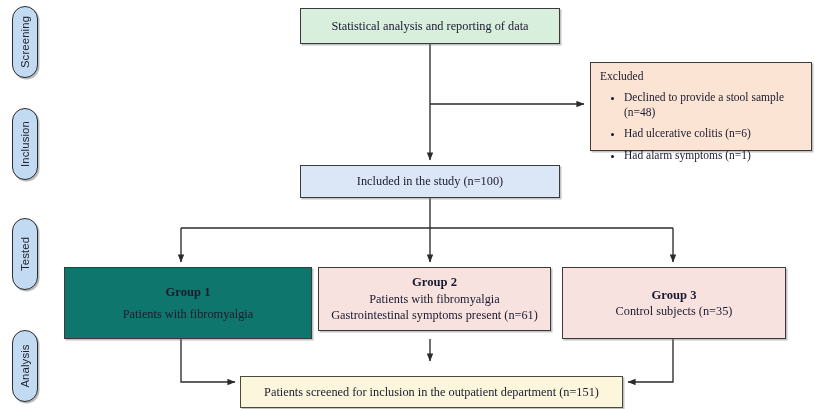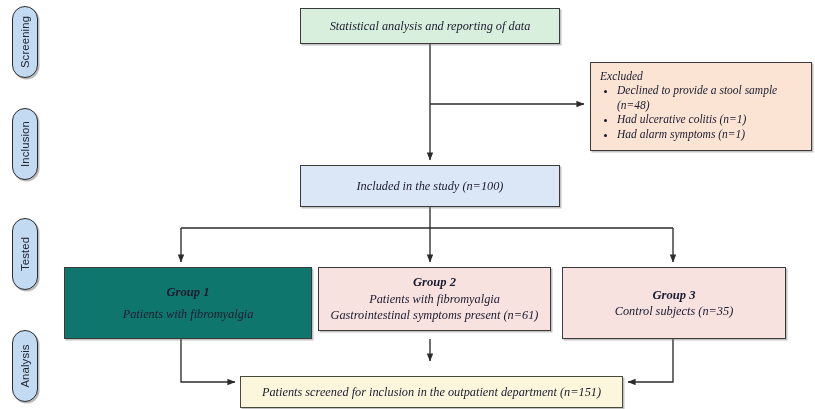--- a/index.html
+++ b/index.html
@@ -32,47 +32,46 @@
     box-shadow: 1.5px 1.5px 0 rgba(120,120,120,0.45);
     display: flex;
     flex-direction: column;
     align-items: center;
     justify-content: center;
     text-align: center;
     color: #1a1a2e;
     font-size: 12.3px;
     line-height: 1.32;
     z-index: 2;
-    font-style: italic;
   }
   .node .ttl {
     font-weight: bold;
     font-size: 12.6px;
   }
   .node .ln { display: block; white-space: nowrap; }
 
   #box-stat   { left: 300px; top: 8px;   width: 260px; height: 36px; background: #d9efdd; }
-  #box-incl   { left: 300px; top: 165px; width: 260px; height: 42px; background: #dbe7f7; }
+  #box-incl   { left: 300px; top: 165px; width: 260px; height: 33px; background: #dbe7f7; }
   #box-excl   {
     left: 590px; top: 62px; width: 222px; height: 89px;
     background: #fbe4d4;
     align-items: flex-start;
     justify-content: flex-start;
     text-align: left;
     padding: 6px 7px 0 9px;
     font-size: 11.5px;
     line-height: 1.26;
   }
   #box-excl .hd { display:block; }
   #box-excl ul {
     margin: 0;
     padding-left: 17px;
     list-style: disc;
   }
-  #box-excl li { margin: 0; padding: 0; }
+  #box-excl li { margin: 7px; padding: 0; }
 
   #box-g1 { left: 64px;  top: 267px; width: 248px; height: 72px; background: #0f766e; }
   #box-g2 { left: 318px; top: 267px; width: 233px; height: 64px; background: #f7e2e0; }
   #box-g3 { left: 562px; top: 267px; width: 224px; height: 72px; background: #f7e2e0; }
   #box-g1 .ttl { margin-bottom: 5px; }
   #box-bot {
     left: 240px; top: 376px; width: 383px; height: 32px;
     background: #fcf6dd;
     border-color: #4a4a3a;
   }
@@ -148,21 +147,21 @@
   </div>
 
   <div class="node" id="box-stat">
     <span class="ln">Statistical analysis and reporting of data</span>
   </div>
 
   <div class="node" id="box-excl">
     <span class="hd">Excluded</span>
     <ul>
       <li>Declined to provide a stool sample (n=48)</li>
-      <li>Had ulcerative colitis (n=1)</li>
+      <li>Had ulcerative colitis (n=6)</li>
       <li>Had alarm symptoms (n=1)</li>
     </ul>
   </div>
 
   <div class="node" id="box-incl">
     <span class="ln">Included in the study (n=100)</span>
   </div>
 
   <div class="node" id="box-g1">
     <span class="ttl">Group 1</span>

